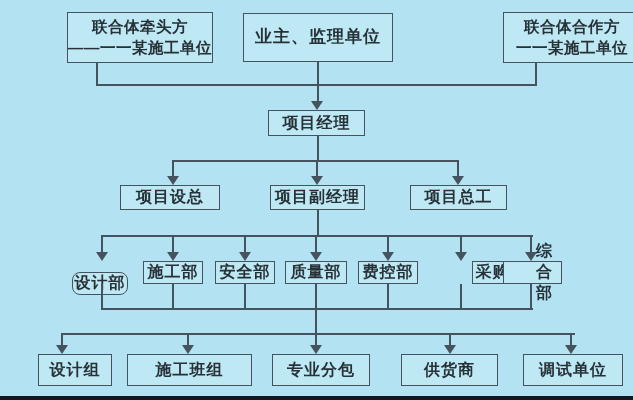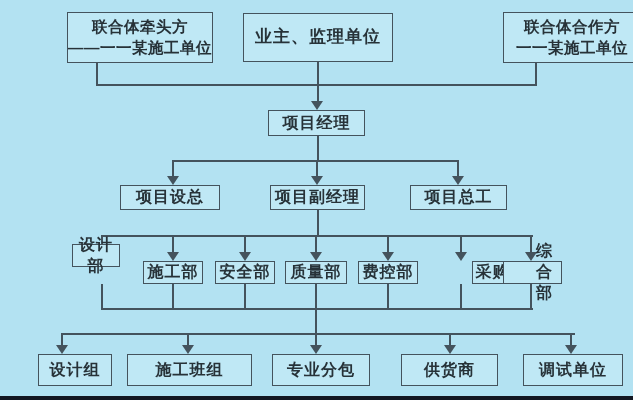--- a/index.html
+++ b/index.html
@@ -88,21 +88,21 @@
   <div class="vln" style="left:460px;top:235px;height:18px;"></div>
   <div class="vln" style="left:530px;top:235px;height:18px;"></div>
   <div class="arr" style="left:96px;top:252px;"></div>
   <div class="arr" style="left:167px;top:252px;"></div>
   <div class="arr" style="left:239px;top:252px;"></div>
   <div class="arr" style="left:310px;top:252px;"></div>
   <div class="arr" style="left:382px;top:252px;"></div>
   <div class="arr" style="left:455px;top:252px;"></div>
   <div class="arr" style="left:525px;top:252px;"></div>
 
-  <div class="box" style="left:72px;top:244px;width:48px;height:23px;">
+  <div class="box" style="left:72px;top:272px;width:56px;height:23px;border-radius:8px;">
     <span>设计部</span>
   </div>
   <div class="box" style="left:143px;top:261px;width:60px;height:23px;">
     <span>施工部</span>
   </div>
   <div class="box" style="left:215px;top:261px;width:60px;height:23px;">
     <span>安全部</span>
   </div>
   <div class="box" style="left:285px;top:261px;width:62px;height:23px;">
     <span>质量部</span>

